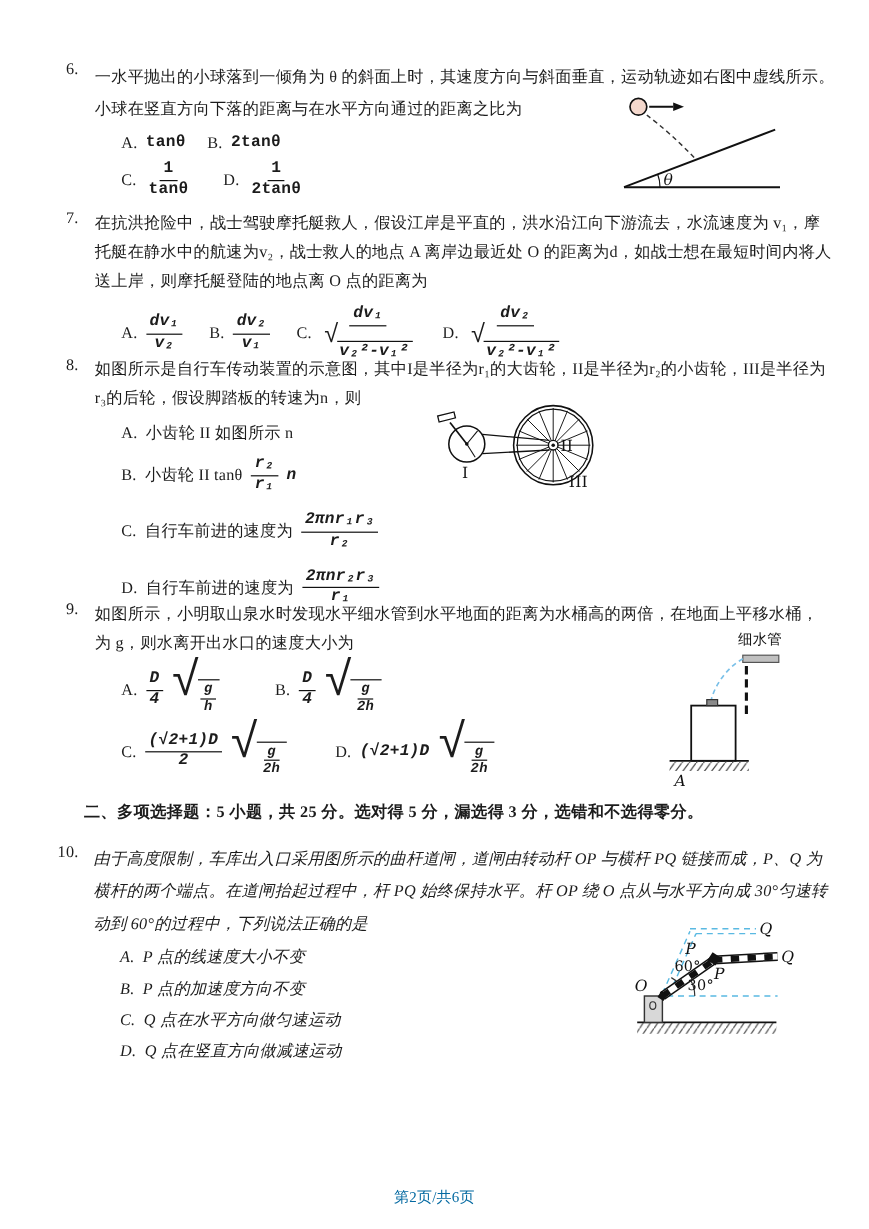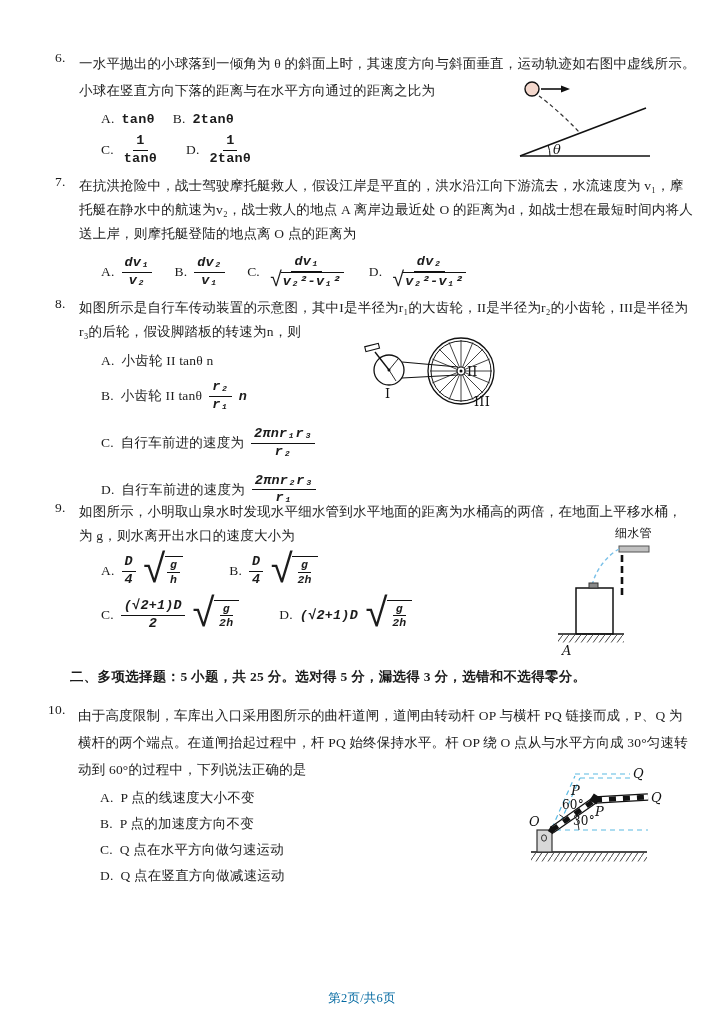--- a/index.html
+++ b/index.html
@@ -2,37 +2,37 @@
 <html><head>
 <meta charset="utf-8">
 <style>
   html,body{margin:0;padding:0;background:#fff;}
   .page{position:relative;width:724px;height:1024px;background:#fff;overflow:hidden;
         font-family:"Liberation Serif","DejaVu Serif",serif;color:#1c1c1c;font-size:13.5px;
         letter-spacing:0.2px;}
   .q{position:absolute;left:55px;right:30px;}
   .qnum{position:absolute;left:0;top:0;}
   .qbody{margin-left:24px;}
-  .q10 .qbody{margin-left:30px;}
+  .q10 .qbody{margin-left:30px;font-style:italic;}
   .qline{line-height:27px;white-space:nowrap;}
   .tight .qline{line-height:24px;}
   .optrow{display:flex;align-items:center;margin-left:22px;}
   .optrow .opt{display:inline-flex;align-items:center;gap:7px;}
   .optline{display:flex;align-items:center;gap:7px;margin-left:22px;}
   .olabel{display:inline-block;}
   .math{font-family:Liberation Mono, monospace;font-weight:600;}
   .it{font-style:italic;}
   .frac{display:inline-flex;flex-direction:column;align-items:center;vertical-align:middle;
         line-height:1.25;text-align:center;}
   .frac .num{display:block;border-bottom:1.4px solid #111;padding:0 3px;}
   .frac .den{display:block;padding:0 3px;}
   .frac.small{font-size:11.5px;line-height:1.2;}
   .sqrt{display:inline-flex;align-items:flex-start;vertical-align:middle;}
   .sqrt .sign{font-size:21px;line-height:17px;font-style:normal;font-weight:400;}
-  .sqrt .rad{border-top:1.4px solid #111;padding:1px 3px 0 2px;margin-left:-2px;}
+  .sqrt .rad{border-top:1.4px solid #111;padding:1px 3px 0 2px;margin-left:-2px;margin-top:12px;}
   .sqrt.tall .sign{font-size:40px;line-height:31px;}
   .sec-title{position:absolute;left:42px;right:30px;font-weight:bold;letter-spacing:0.3px;margin-left:28px;}
   .footer{position:absolute;left:0;right:0;top:990px;text-align:center;font-size:12.5px;color:#0369a1;}
   .diagram{position:absolute;}
   svg text{font-family:"DejaVu Serif","Liberation Serif",serif;}
   .dlab{font-style:italic;font-size:13px;fill:#111;}
   .clab{font-size:12px;fill:#111;}
 </style>
 </head>
 <body>
@@ -129,21 +129,21 @@
     </div>
   </section>
 
   <section class="q tight" style="top:296px">
     <span class="qnum">8.</span>
     <div class="qbody">
       <div class="qline">如图所示是自行车传动装置的示意图，其中I是半径为r₁的大齿轮，II是半径为r₂的小齿轮，III是半径为</div>
       <div class="qline">r₃的后轮，假设脚踏板的转速为n，则</div>
       <div class="optline" style="margin-top:8px">
         <span class="olabel">A.</span>
-        <span>小齿轮 II tanθ n</span>
+        <span>小齿轮 II 如图所示 n</span>
       </div>
       <div class="optline" style="margin-top:9px">
         <span class="olabel">B.</span>
         <span>小齿轮 II tanθ</span>
         <span class="frac math it">
           <span class="num">r₂</span>
           <span class="den">r₁</span>
         </span>
         <span class="math it">n</span>
       </div>

